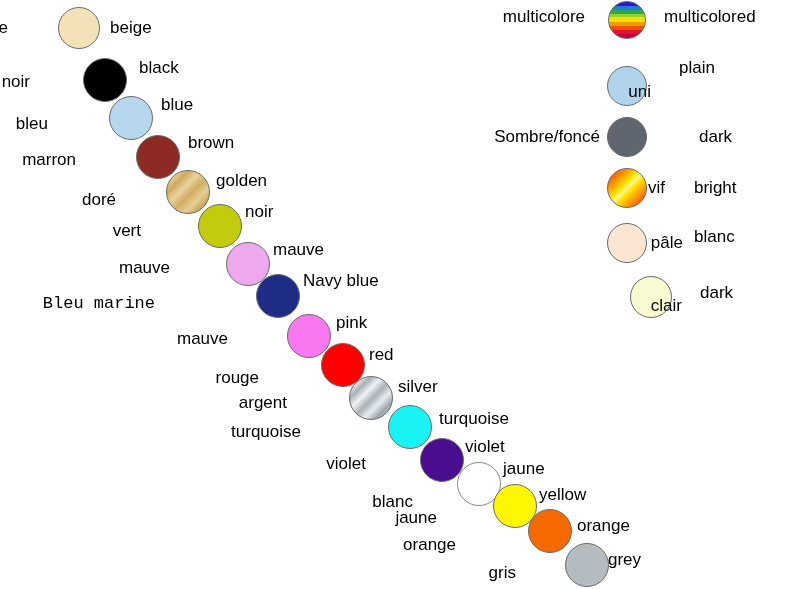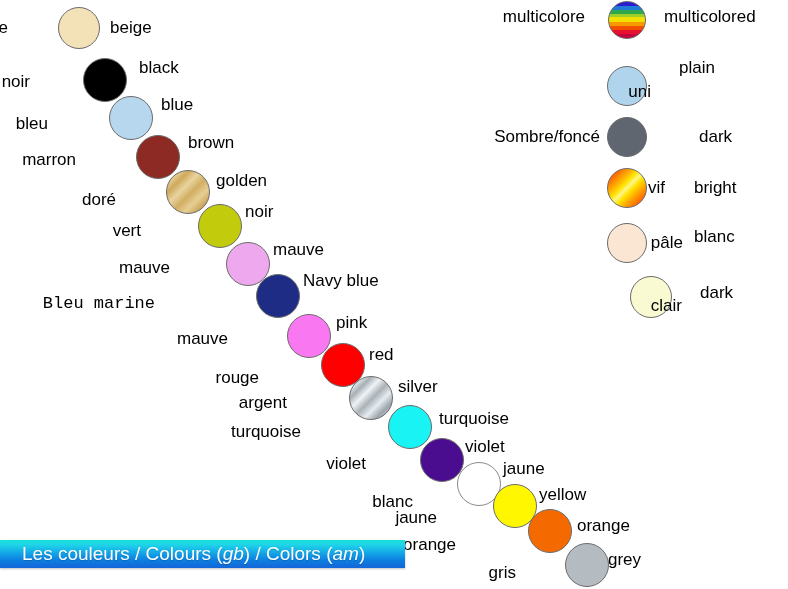--- a/index.html
+++ b/index.html
@@ -129,17 +129,14 @@
       <div class="label leftal" style="top: 179px; right: 123px;">vif</div>
       <div class="label right" style="top: 179px; left: 694px;">bright</div>
       <div class="swatch" style="left: 607px; top: 223px; width: 40px; height: 40px; background: rgb(251, 230, 212);"></div>
       <div class="label leftal" style="top: 234px; right: 105px;">pâle</div>
       <div class="label right" style="top: 228px; left: 694px;">blanc</div>
       <div class="swatch" style="left: 630px; top: 276px; width: 42px; height: 42px; background: rgb(250, 250, 210);"></div>
       <div class="label leftal" style="top: 297px; right: 106px;">clair</div>
       <div class="label right" style="top: 284px; left: 700px;">dark</div>
     </div>
 
-  <div id="banner" style="left: 0px; top: 540px; width: 405px; height: 28px;">
-    <span class="btxt">Les couleurs / Colours (<i>gb</i>) / Colors (<i>am</i>)</span>
-  </div>
 
 </div>
 
 </body></html>

